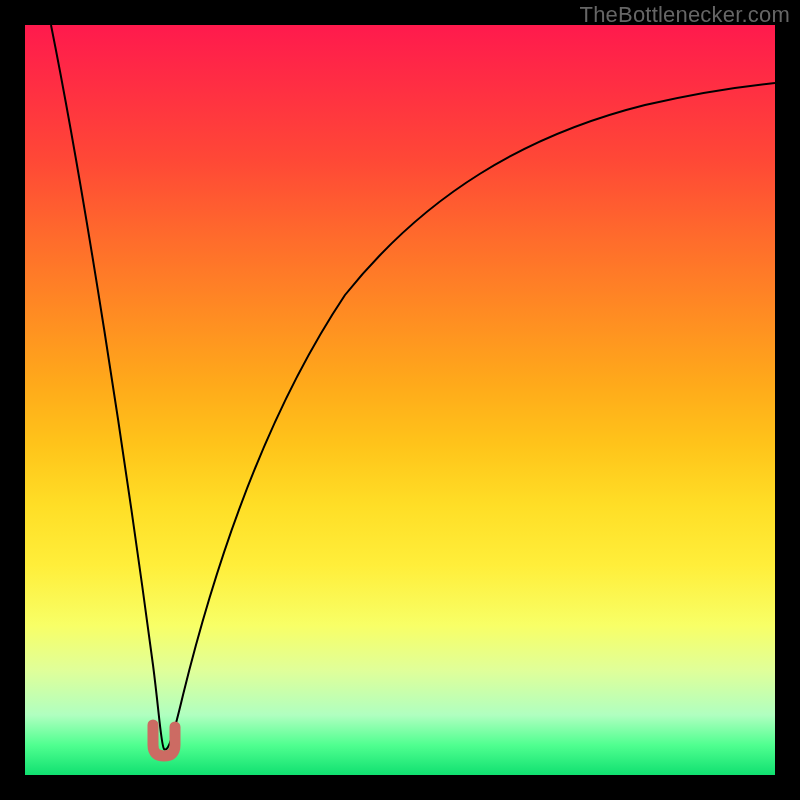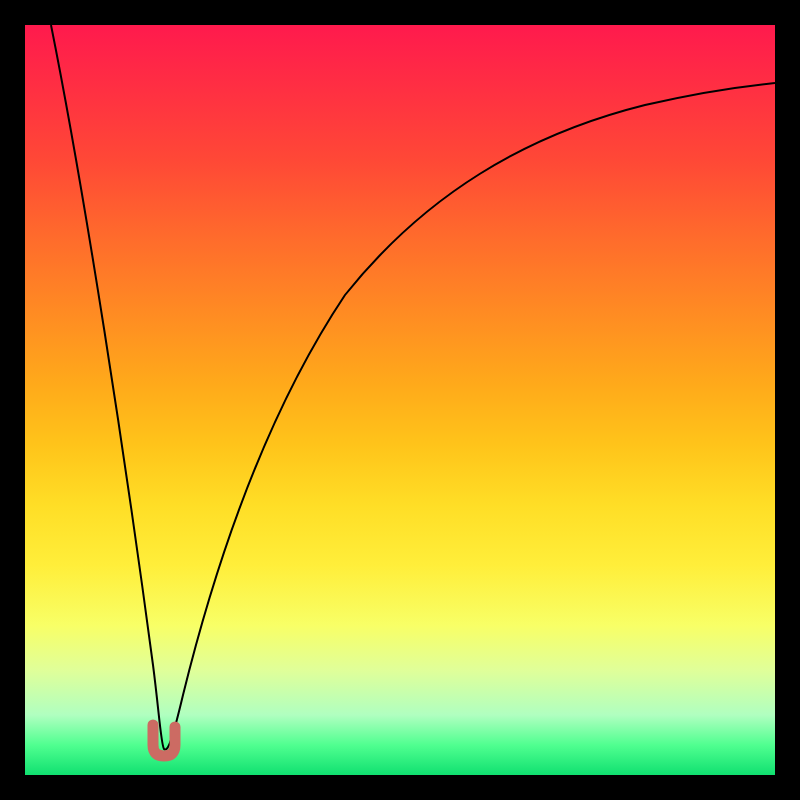--- a/index.html
+++ b/index.html
@@ -78,14 +78,15 @@
                C 400 170, 500 110, 620 80
                C 680 66, 730 60, 750 58"></path>
       <path fill="none" stroke="#cc6b63" stroke-width="11" stroke-linecap="round" d="M 128 700
                L 128 720
                Q 128 731 139 731
                Q 150 731 150 720
                L 150 702"></path>
     </svg>
   </div>
 
+  <div class="wm">TheBottlenecker.com</div>
 
 </div>
 
 </body></html>

